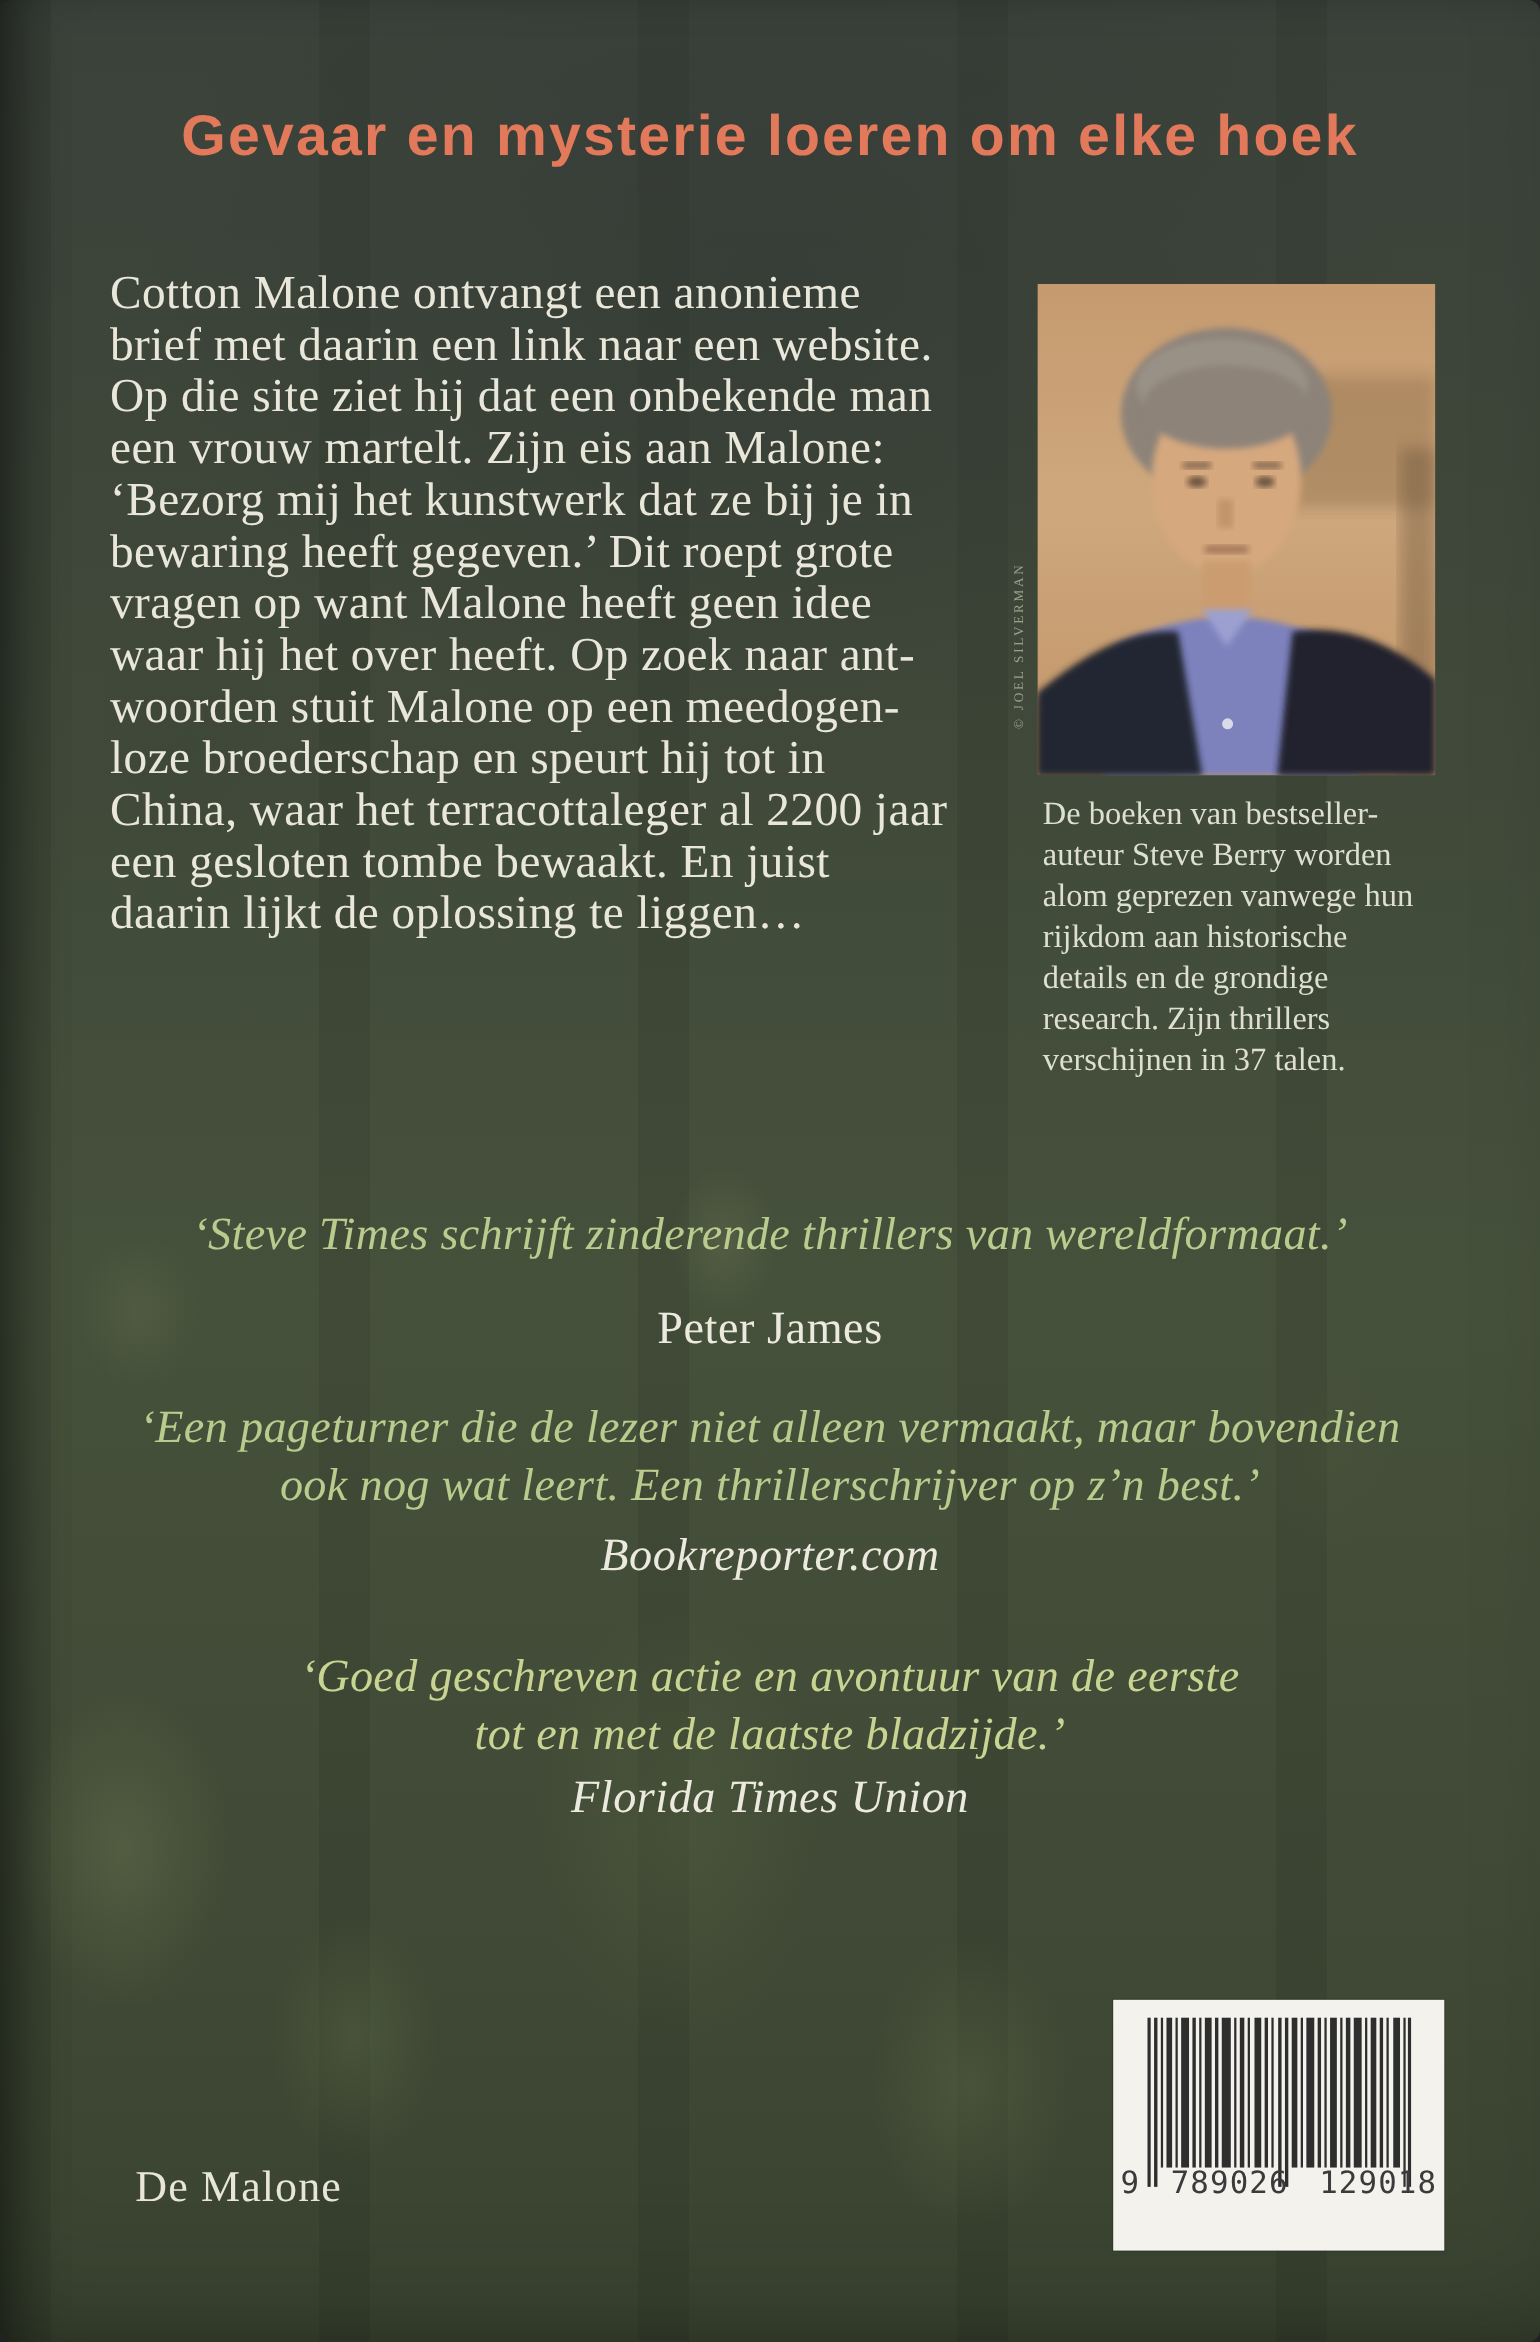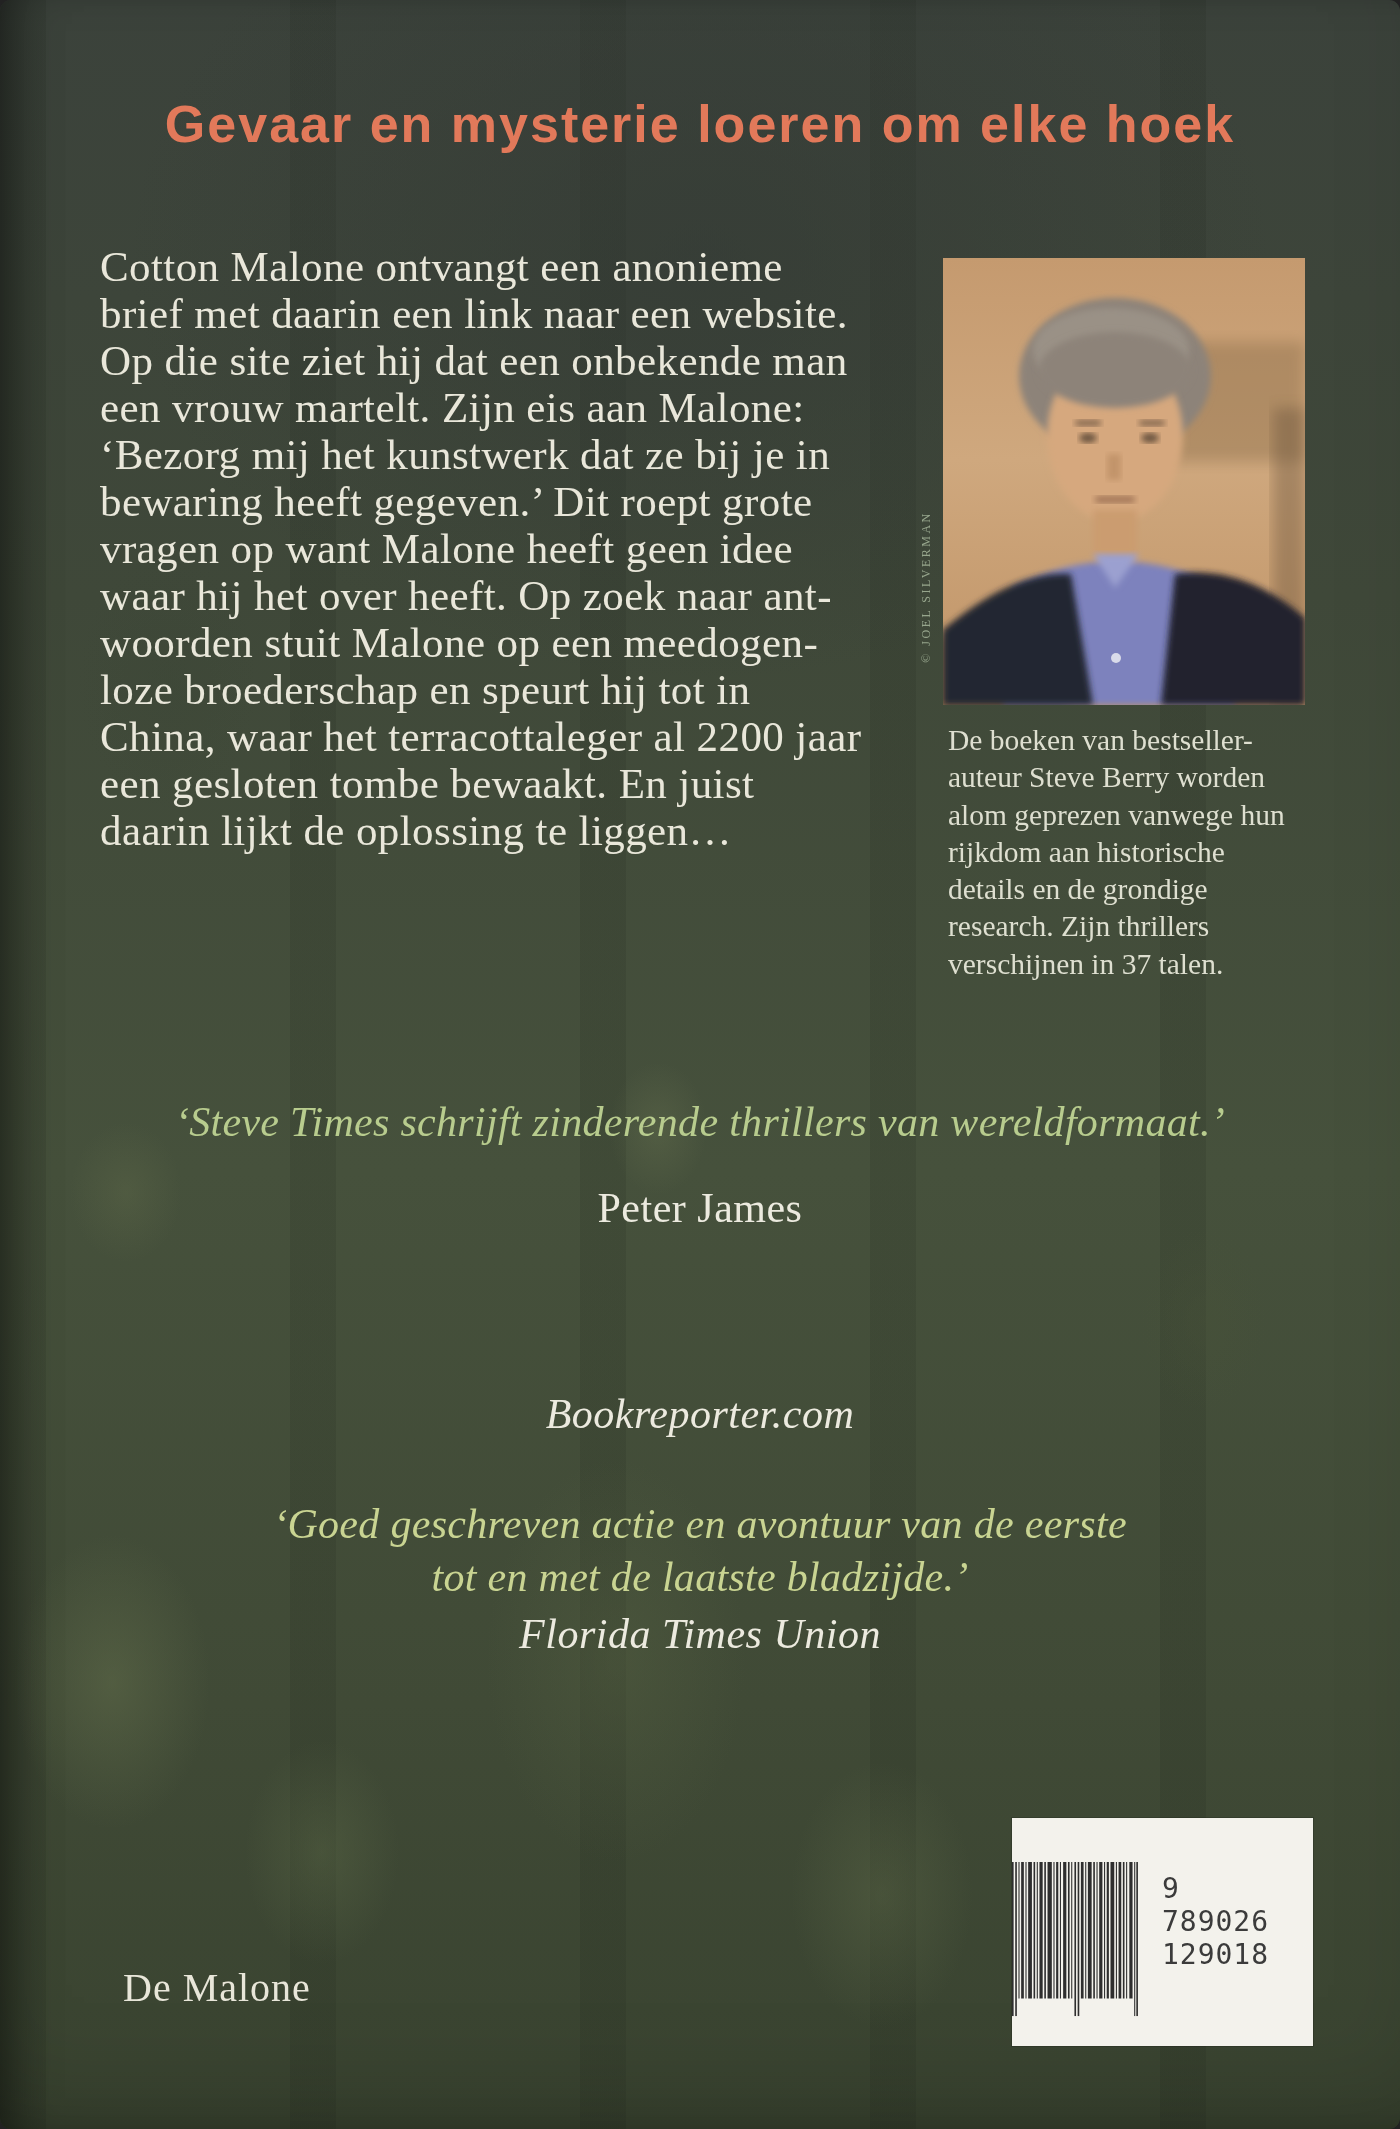--- a/index.html
+++ b/index.html
@@ -73,23 +73,22 @@
   .attr-roman{font-style:normal;}
   .attr-italic{font-style:italic;}
 
   .publisher{
     position:absolute;left:123px;top:1964px;
     font-size:40px;color:#e8e6d9;letter-spacing:1px;
   }
   .barcode{
     position:absolute;left:1012px;top:1818px;width:301px;height:228px;
     background:#f3f2ec;
-    display:flex;align-items:center;
+    display:flex;flex-direction:column;align-items:center;
     box-shadow:0 0 0 1px rgba(0,0,0,.15);
-    gap:24px;
   }
   .bars{margin-top:16px;width:240px;height:156px;}
   .barcode-number{
     margin-top:-22px;
     font-family:"DejaVu Sans Mono", monospace;
     font-size:28px;color:#3b3b3b;letter-spacing:1px;word-spacing:10px;
     background:transparent;
   }
 </style>
 </head>
@@ -164,20 +163,22 @@
 auteur Steve Berry worden
 alom geprezen vanwege hun
 rijkdom aan historische
 details en de grondige
 research. Zijn thrillers
 verschijnen in 37 talen.</div>
 
     <div class="quote quote-text q-green" style="top:1096px;">‘Steve Times schrijft zinderende thrillers van wereldformaat.’</div>
     <div class="quote quote-attr attr-roman" style="top:1184px;">Peter James</div>
 
+    <div class="quote quote-text q-green" style="top:1272px;">‘Een pageturner die de lezer niet alleen vermaakt, maar bovendien
+ook nog wat leert. Een thrillerschrijver op z’n best.’</div>
     <div class="quote quote-attr attr-italic" style="top:1390px;">Bookreporter.com</div>
 
     <div class="quote quote-text q-yellow" style="top:1498px;">‘Goed geschreven actie en avontuur van de eerste
 tot en met de laatste bladzijde.’</div>
     <div class="quote quote-attr attr-italic" style="top:1610px;">Florida Times Union</div>
 
     <div class="publisher">De Malone</div>
 
     <div class="barcode">
       <svg class="bars" viewBox="0 0 234 160" preserveAspectRatio="none">

